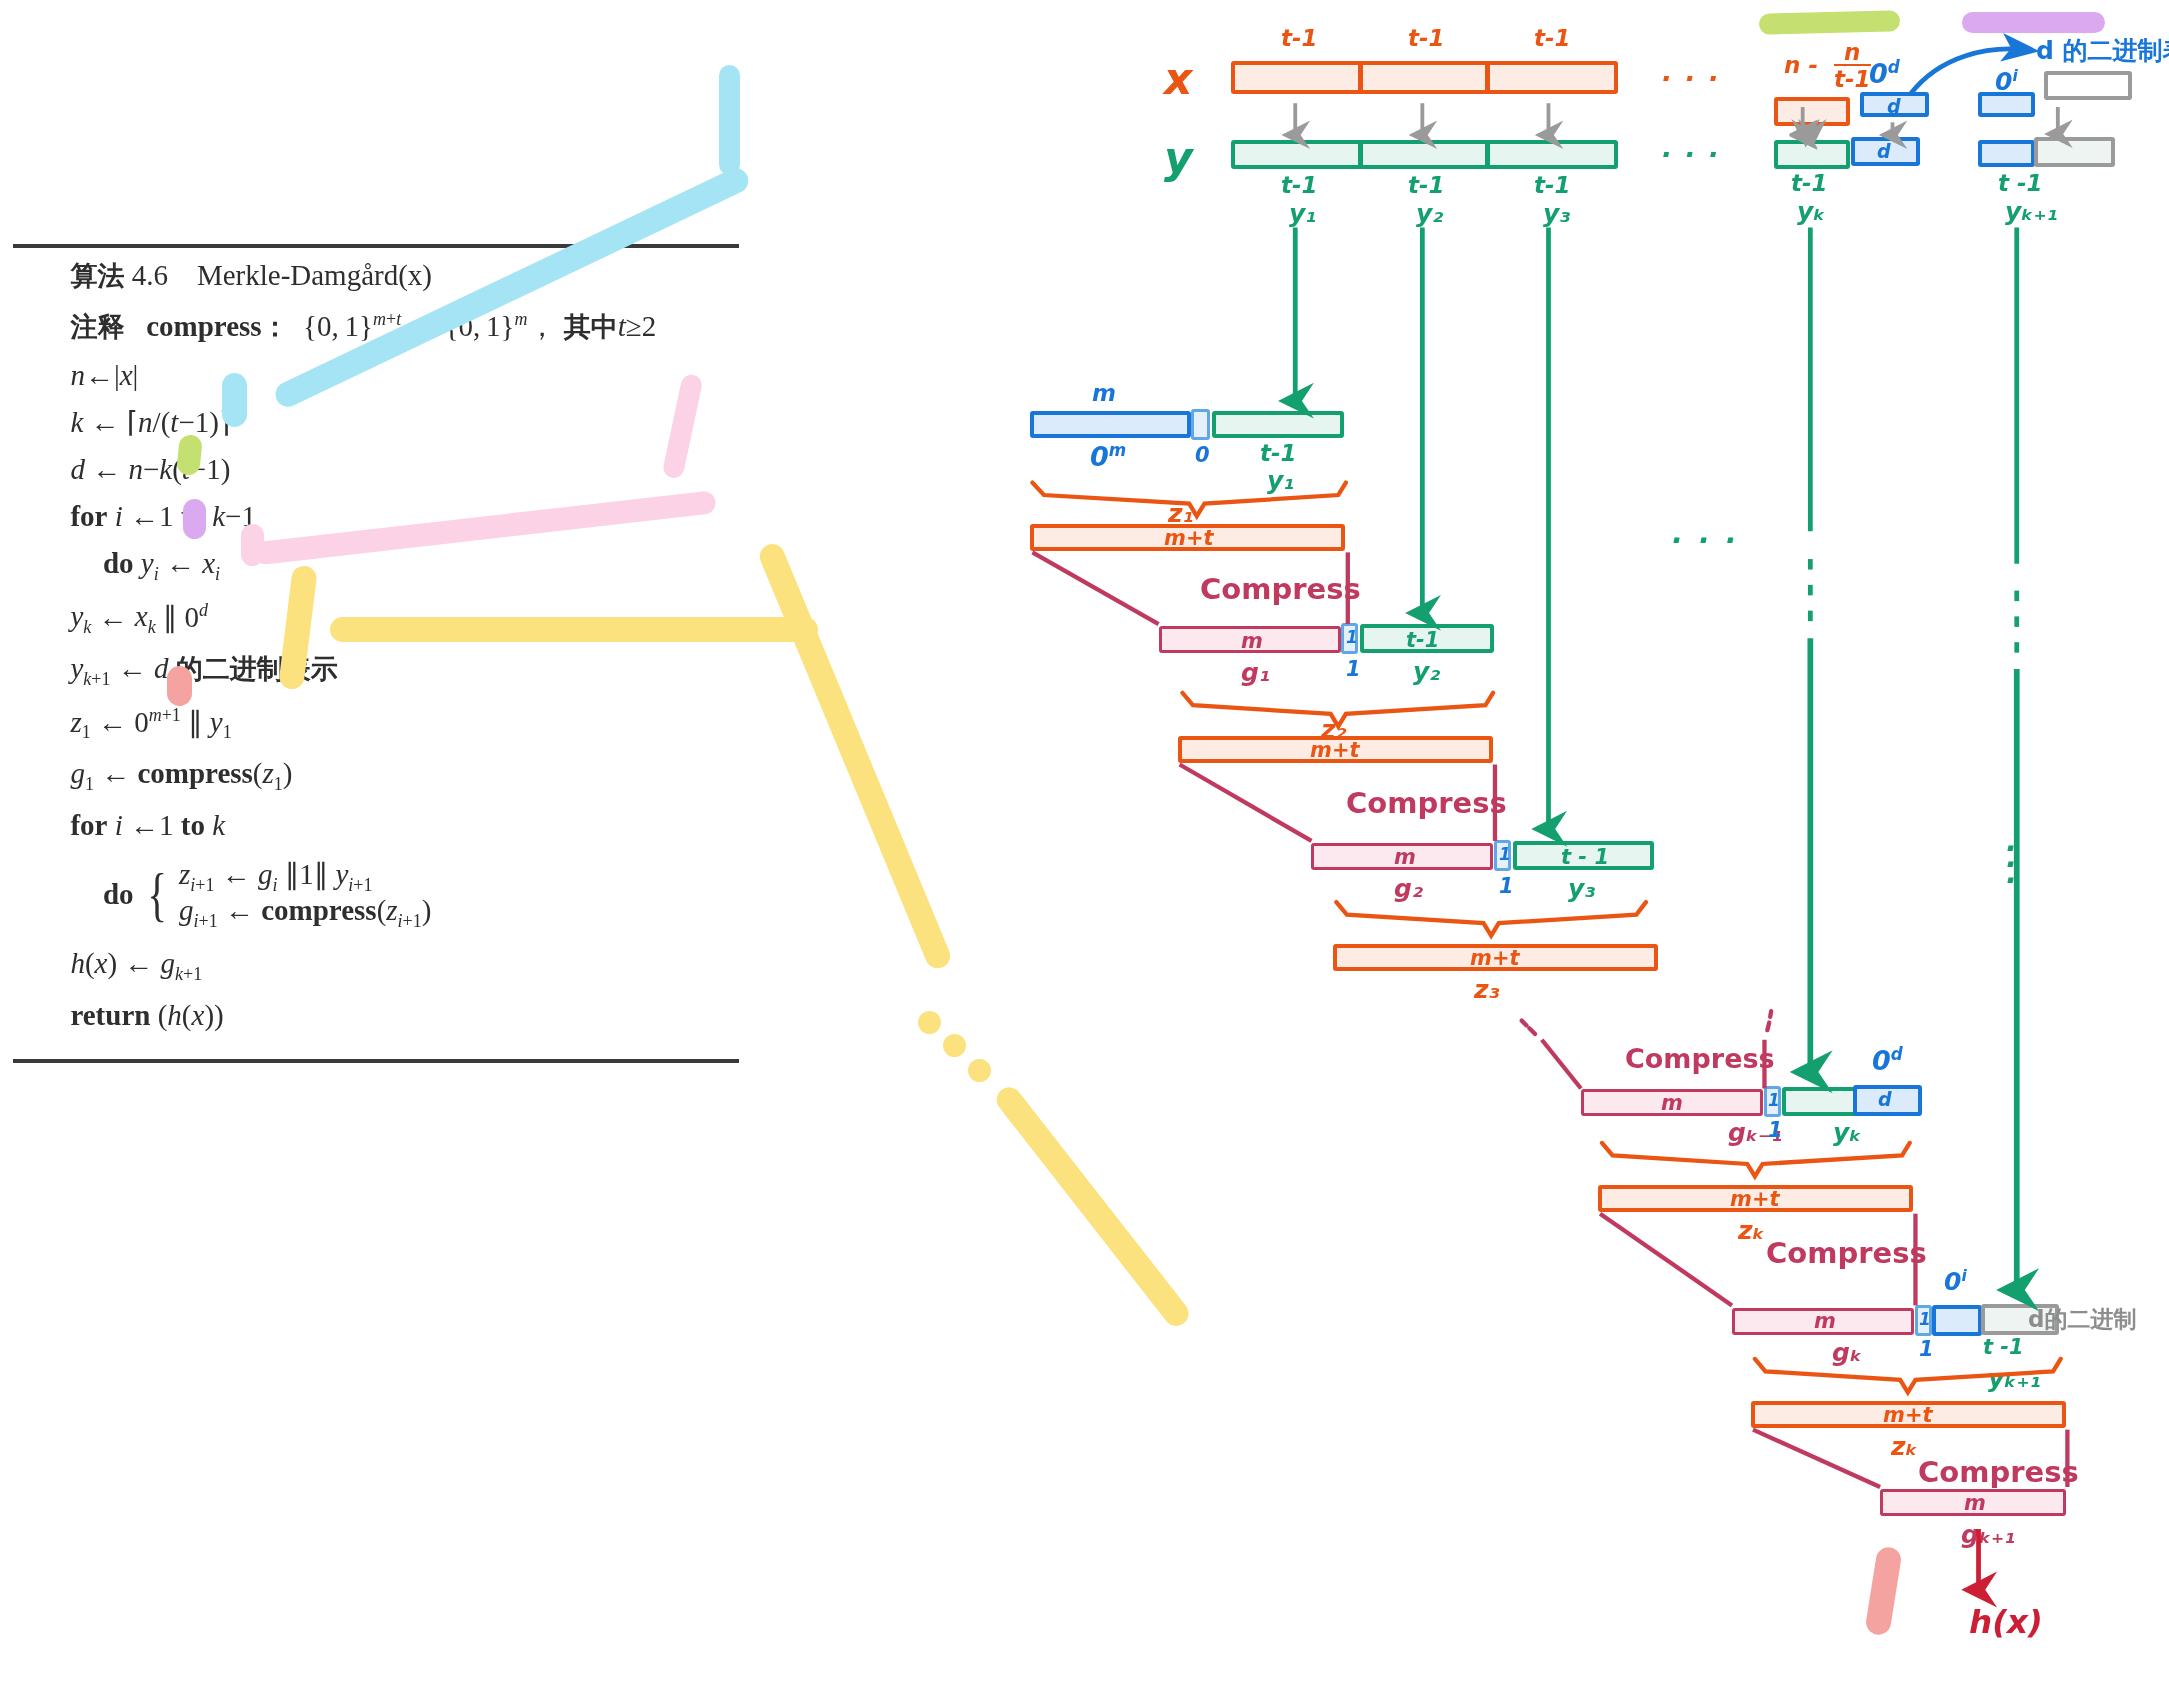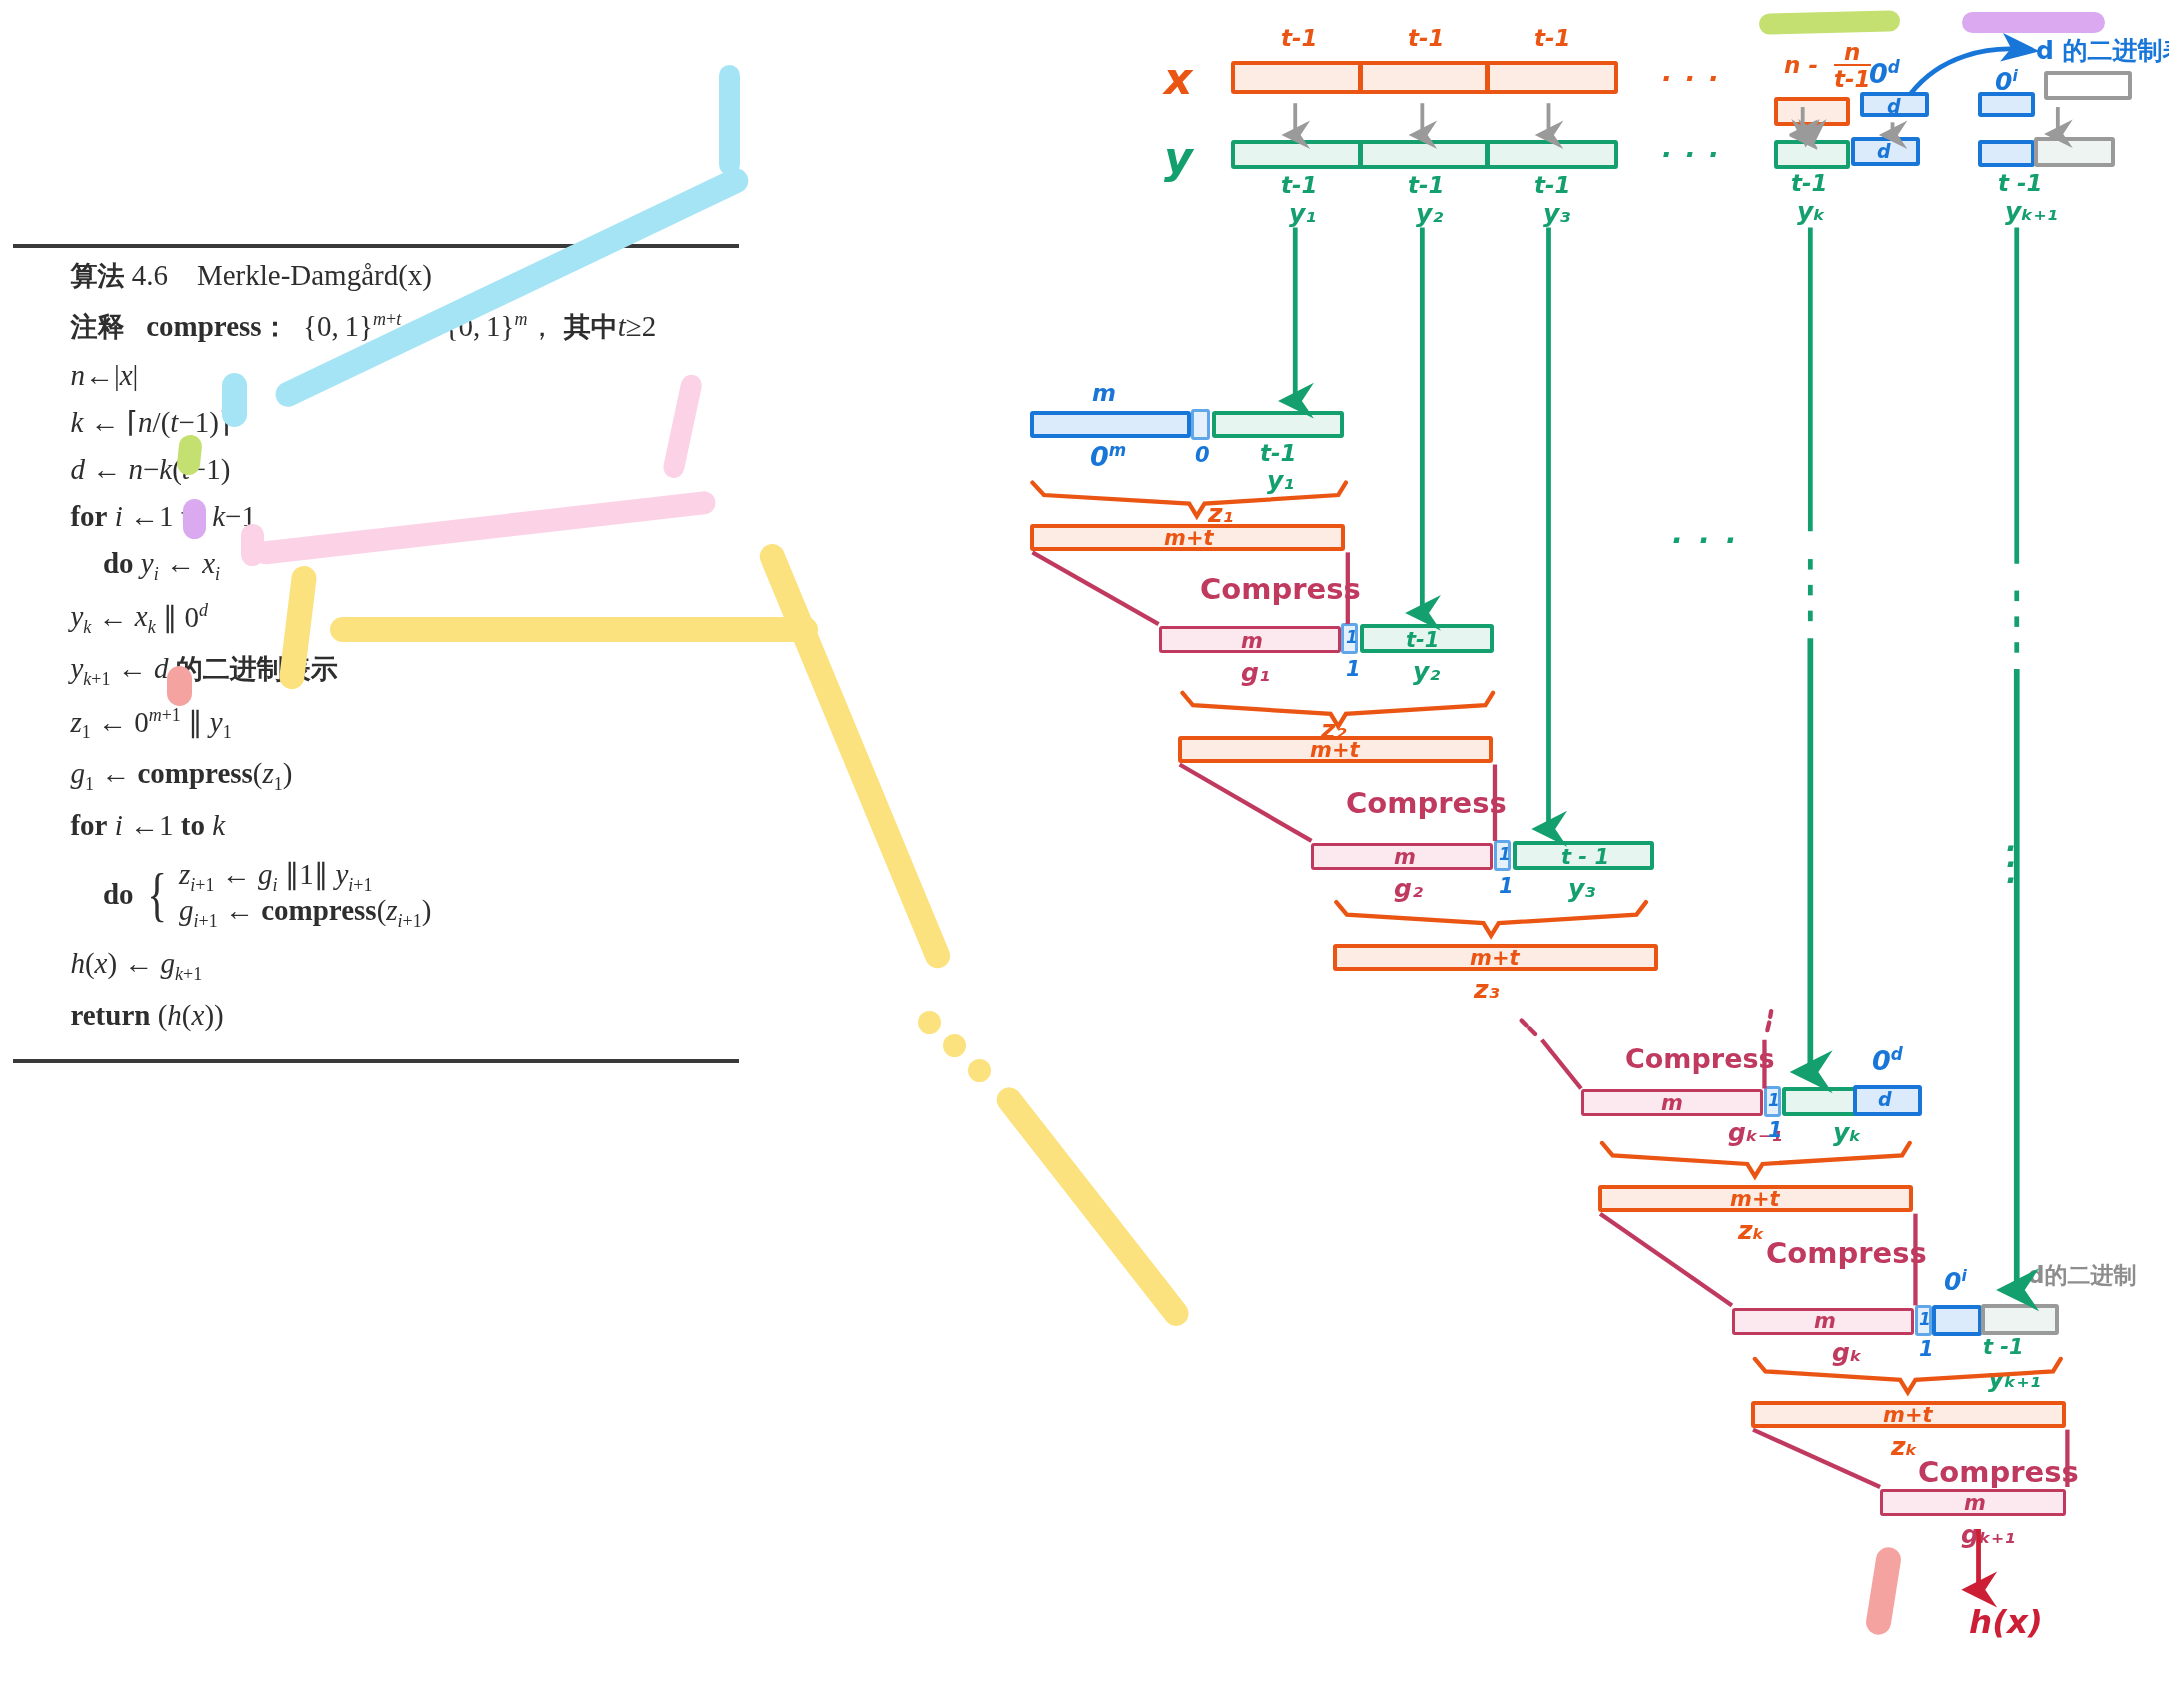--- a/index.html
+++ b/index.html
@@ -36,21 +36,21 @@
   .hl-salmon{background:#f5a3a1;}
   .dot{position:absolute;border-radius:50%;background:#fbe27e;}
 
   
   .hw{position:absolute;font-family:"DejaVu Sans", sans-serif;font-weight:bold;font-style:italic;
       white-space:nowrap;line-height:1;}
   .o{color:#ea5514;}       
   .g{color:#14a06e;}       
   .b{color:#1876d8;}       
   .p{color:#c0395f;}       
-  .gr{color:#8d8d8d;}      
+  .gr{color:#8d8d8d;margin-top:44px;}      
   .r{color:#cc1f35;}       
   .hw-zh{font-family:"DejaVu Sans", sans-serif;font-weight:bold;font-style:normal;}
 
   .bar{position:absolute;box-sizing:border-box;border-radius:2.9px;}
   .bar-o{border:4.8px solid #ea5514;background:#fdece4;}
   .bar-g{border:4.8px solid #14a06e;background:#e6f5ef;}
   .bar-b{border:4.8px solid #1876d8;background:#dcebfb;}
   .bar-gr{border:4.8px solid #9a9a9a;background:#edf4f1;}
   .bar-p{border:3.8px solid #c0395f;background:#fbe9ef;}
   .bar-b-lite{border:3.8px solid #5fa7e8;background:#e4f1fc;}
@@ -235,21 +235,21 @@
   <div class="hw b" style="left:1092px;top:382px;font-size:23px;">m</div>
   <div class="hw b" style="left:1090px;top:442px;font-size:27px;">
     <span>0</span><sup>m</sup>
   </div>
   <div class="hw b" style="left:1195px;top:445px;font-size:21px;">0</div>
 
   <div class="bar bar-g" style="left:1212px;top:411px;width:132px;height:27px;"></div>
   <div class="hw g" style="left:1260px;top:442px;font-size:23px;">t-1</div>
   <div class="hw g" style="left:1267px;top:468px;font-size:25px;">y₁</div>
 
-  <div class="hw o" style="left:1208px;top:501px;font-size:25px;">z₁</div>
+  <div class="hw o" style="left:1168px;top:501px;font-size:25px;">z₁</div>
   <div class="bar bar-o" style="left:1030px;top:524px;width:315px;height:27px;"></div>
   <div class="hw o" style="left:1164px;top:528px;font-size:21px;">m+t</div>
   <div class="hw p" style="left:1200px;top:575px;font-size:29px;font-style:normal;">Compress</div>
 
   <div class="bar bar-p" style="left:1159px;top:626px;width:182px;height:27px;"></div>
   <div class="hw p" style="left:1241px;top:631px;font-size:21px;">m</div>
   <div class="hw p" style="left:1241px;top:660px;font-size:25px;">g₁</div>
   <div class="bar bar-b-lite" style="left:1341px;top:623px;width:17px;height:31px;"></div>
   <div class="hw b" style="left:1346px;top:629px;font-size:17px;">1</div>
   <div class="hw b" style="left:1346px;top:659px;font-size:21px;">1</div>

